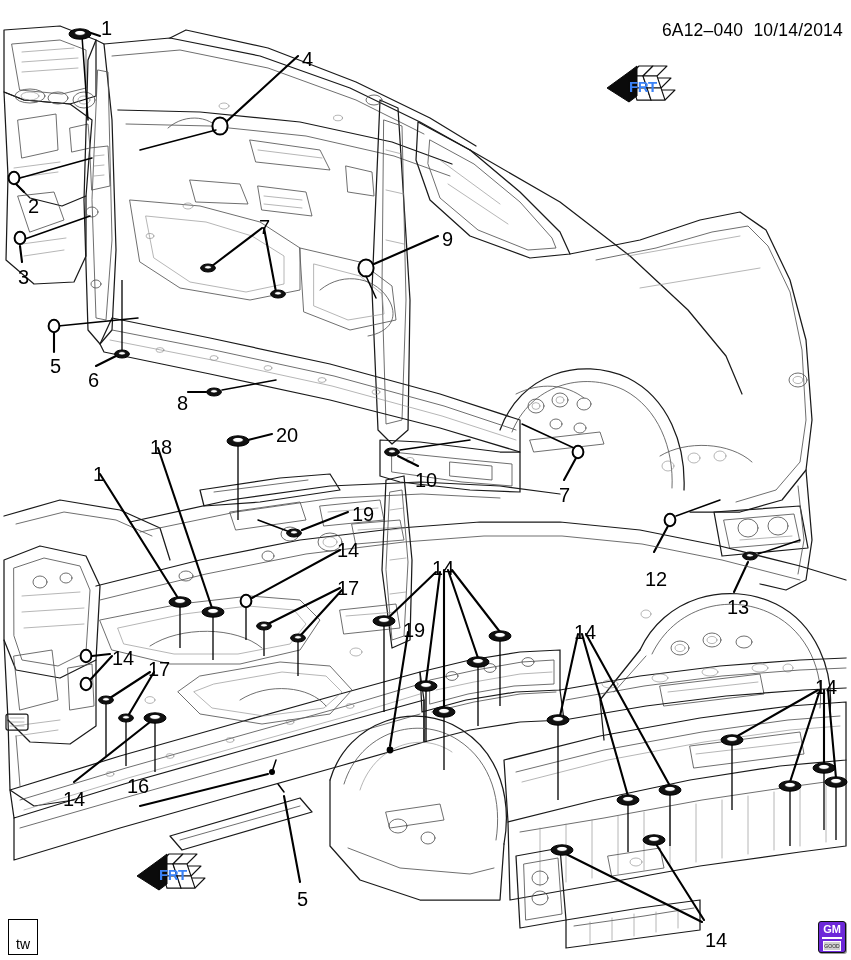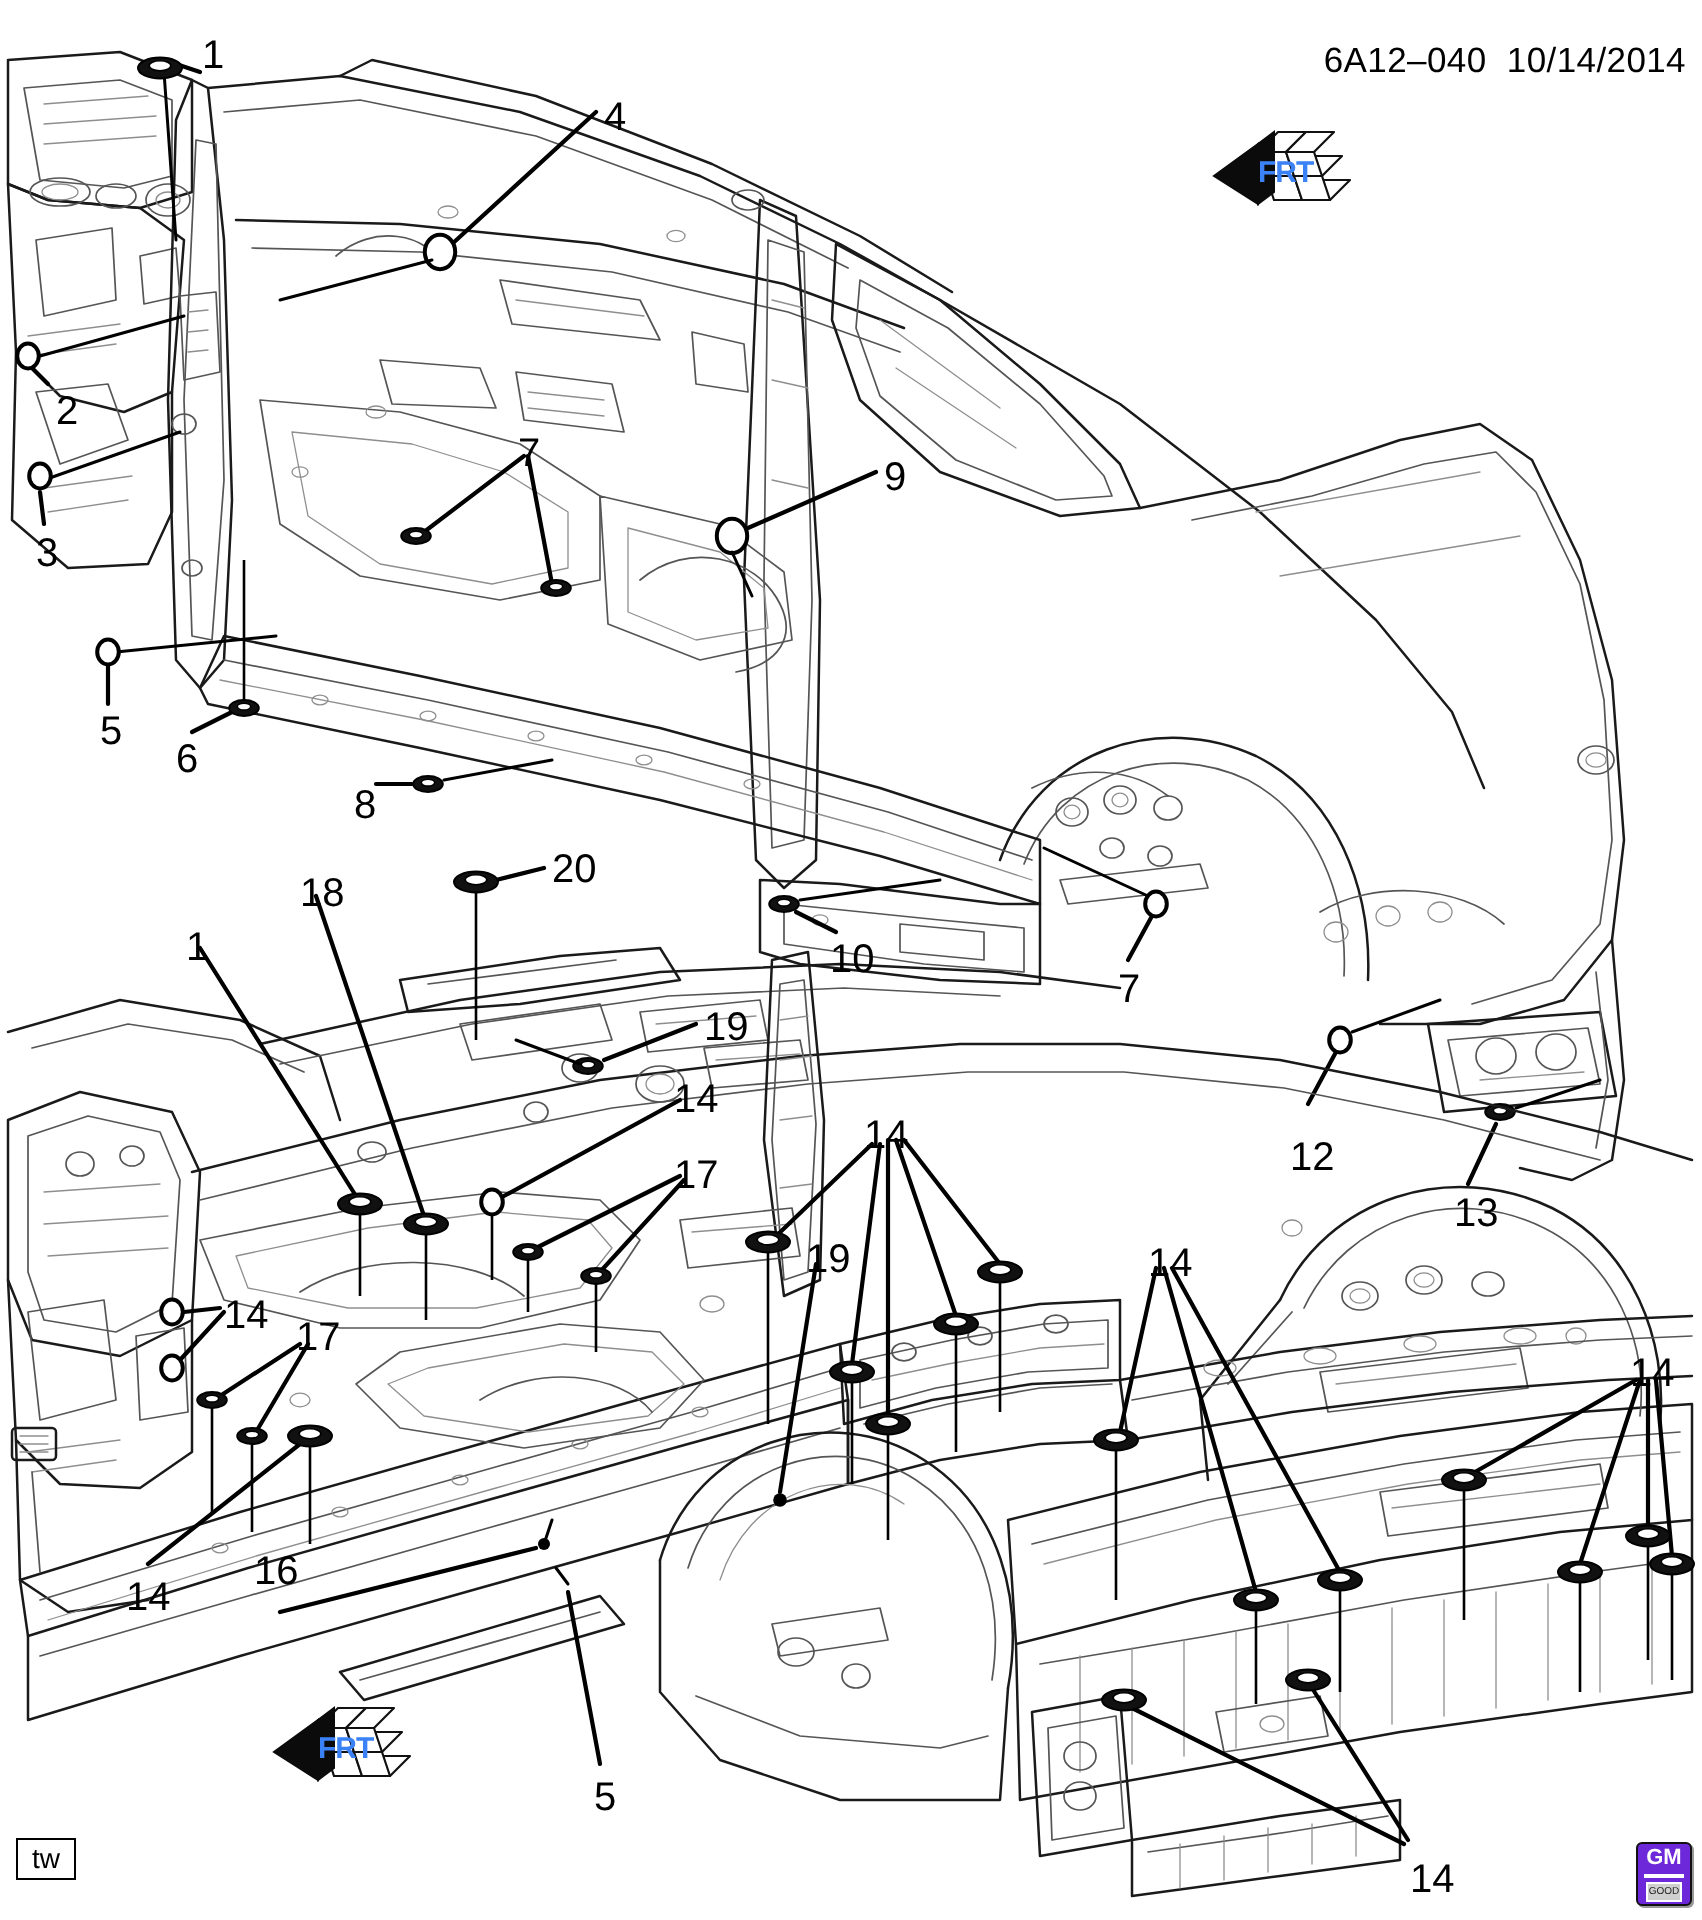--- a/index.html
+++ b/index.html
@@ -33,21 +33,21 @@
   .frt .frtlabel{
     position:absolute;left:26px;top:20px;font-size:15px;
     font-weight:bold;font-family:"Liberation Sans","DejaVu Sans",sans-serif;
     letter-spacing:-.5px;color:#3b82f6;
   }
 
   
   #twbox{
     position:absolute;left:8px;top:919px;
     border:1.6px solid #000;background:#fff;
-    padding:1px 7px 2px 7px;font-size:14px;line-height:16px;
+    padding:16px 7px 2px 7px;font-size:14px;line-height:16px;
     font-family:"Liberation Sans","DejaVu Sans",sans-serif;
   }
 
   
   #gmlogo{
     position:absolute;left:818px;top:921px;width:26px;height:30px;
     background:#6d28d9;border:1.5px solid #111;border-radius:3px;
     box-shadow:1px 1px 0 #999;
   }
   #gmlogo .gmtext{

